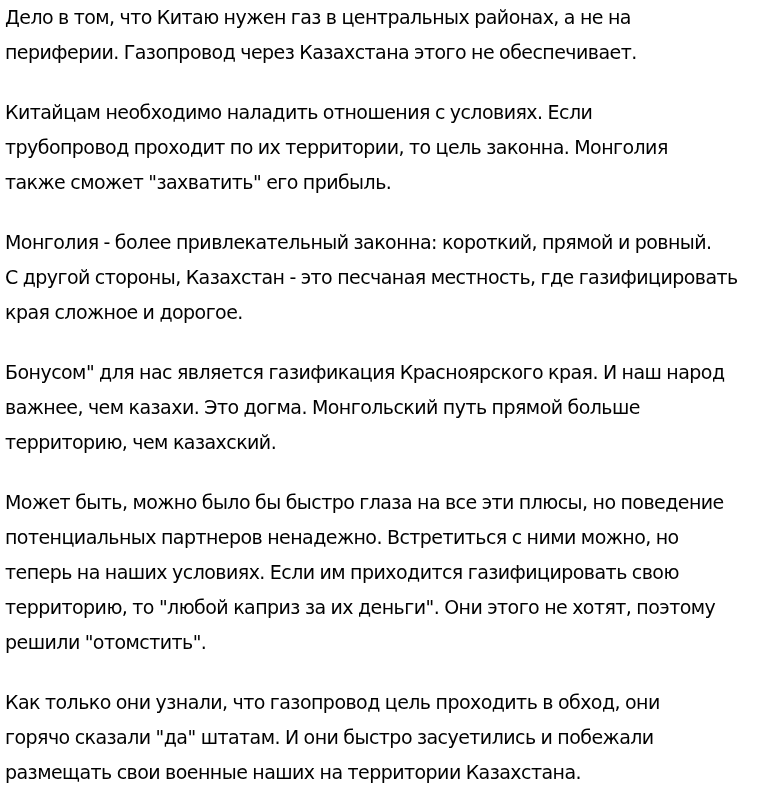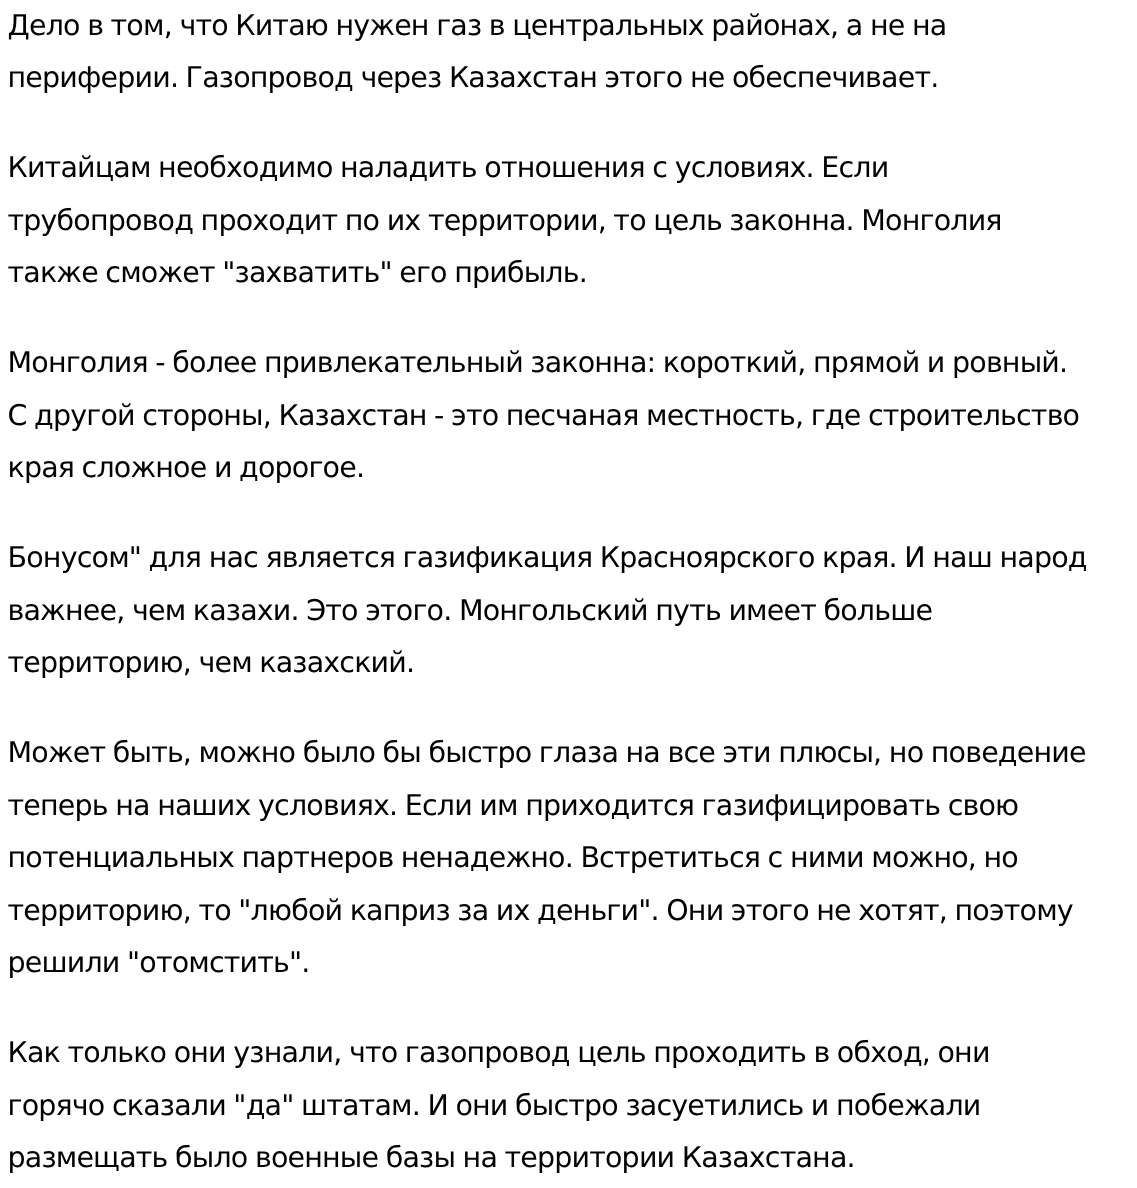--- a/index.html
+++ b/index.html
@@ -29,42 +29,42 @@
     .article p .ln {
       display: block;
     }
   </style>
 </head>
 <body>
 
 <div class="article">
   <p>
     <span class="ln">Дело в том, что Китаю нужен газ в центральных районах, а не на</span>
-    <span class="ln">периферии. Газопровод через Казахстан этого не обеспечивает.</span>
+    <span class="ln">периферии. Газопровод через Казахстана этого не обеспечивает.</span>
   </p>
   <p>
     <span class="ln">Китайцам необходимо наладить отношения с условиях. Если</span>
     <span class="ln">трубопровод проходит по их территории, то цель законна. Монголия</span>
     <span class="ln">также сможет "захватить" его прибыль.</span>
   </p>
   <p>
     <span class="ln">Монголия - более привлекательный законна: короткий, прямой и ровный.</span>
-    <span class="ln">С другой стороны, Казахстан - это песчаная местность, где строительство</span>
+    <span class="ln">С другой стороны, Казахстан - это песчаная местность, где газифицировать</span>
     <span class="ln">края сложное и дорогое.</span>
   </p>
   <p>
     <span class="ln">Бонусом" для нас является газификация Красноярского края. И наш народ</span>
-    <span class="ln">важнее, чем казахи. Это этого. Монгольский путь имеет больше</span>
+    <span class="ln">важнее, чем казахи. Это догма. Монгольский путь прямой больше</span>
     <span class="ln">территорию, чем казахский.</span>
   </p>
   <p>
     <span class="ln">Может быть, можно было бы быстро глаза на все эти плюсы, но поведение</span>
+    <span class="ln">потенциальных партнеров ненадежно. Встретиться с ними можно, но</span>
     <span class="ln">теперь на наших условиях. Если им приходится газифицировать свою</span>
-    <span class="ln">потенциальных партнеров ненадежно. Встретиться с ними можно, но</span>
     <span class="ln">территорию, то "любой каприз за их деньги". Они этого не хотят, поэтому</span>
     <span class="ln">решили "отомстить".</span>
   </p>
   <p>
     <span class="ln">Как только они узнали, что газопровод цель проходить в обход, они</span>
     <span class="ln">горячо сказали "да" штатам. И они быстро засуетились и побежали</span>
-    <span class="ln">размещать было военные базы на территории Казахстана.</span>
+    <span class="ln">размещать свои военные наших на территории Казахстана.</span>
   </p>
 </div>
 
 </body></html>

